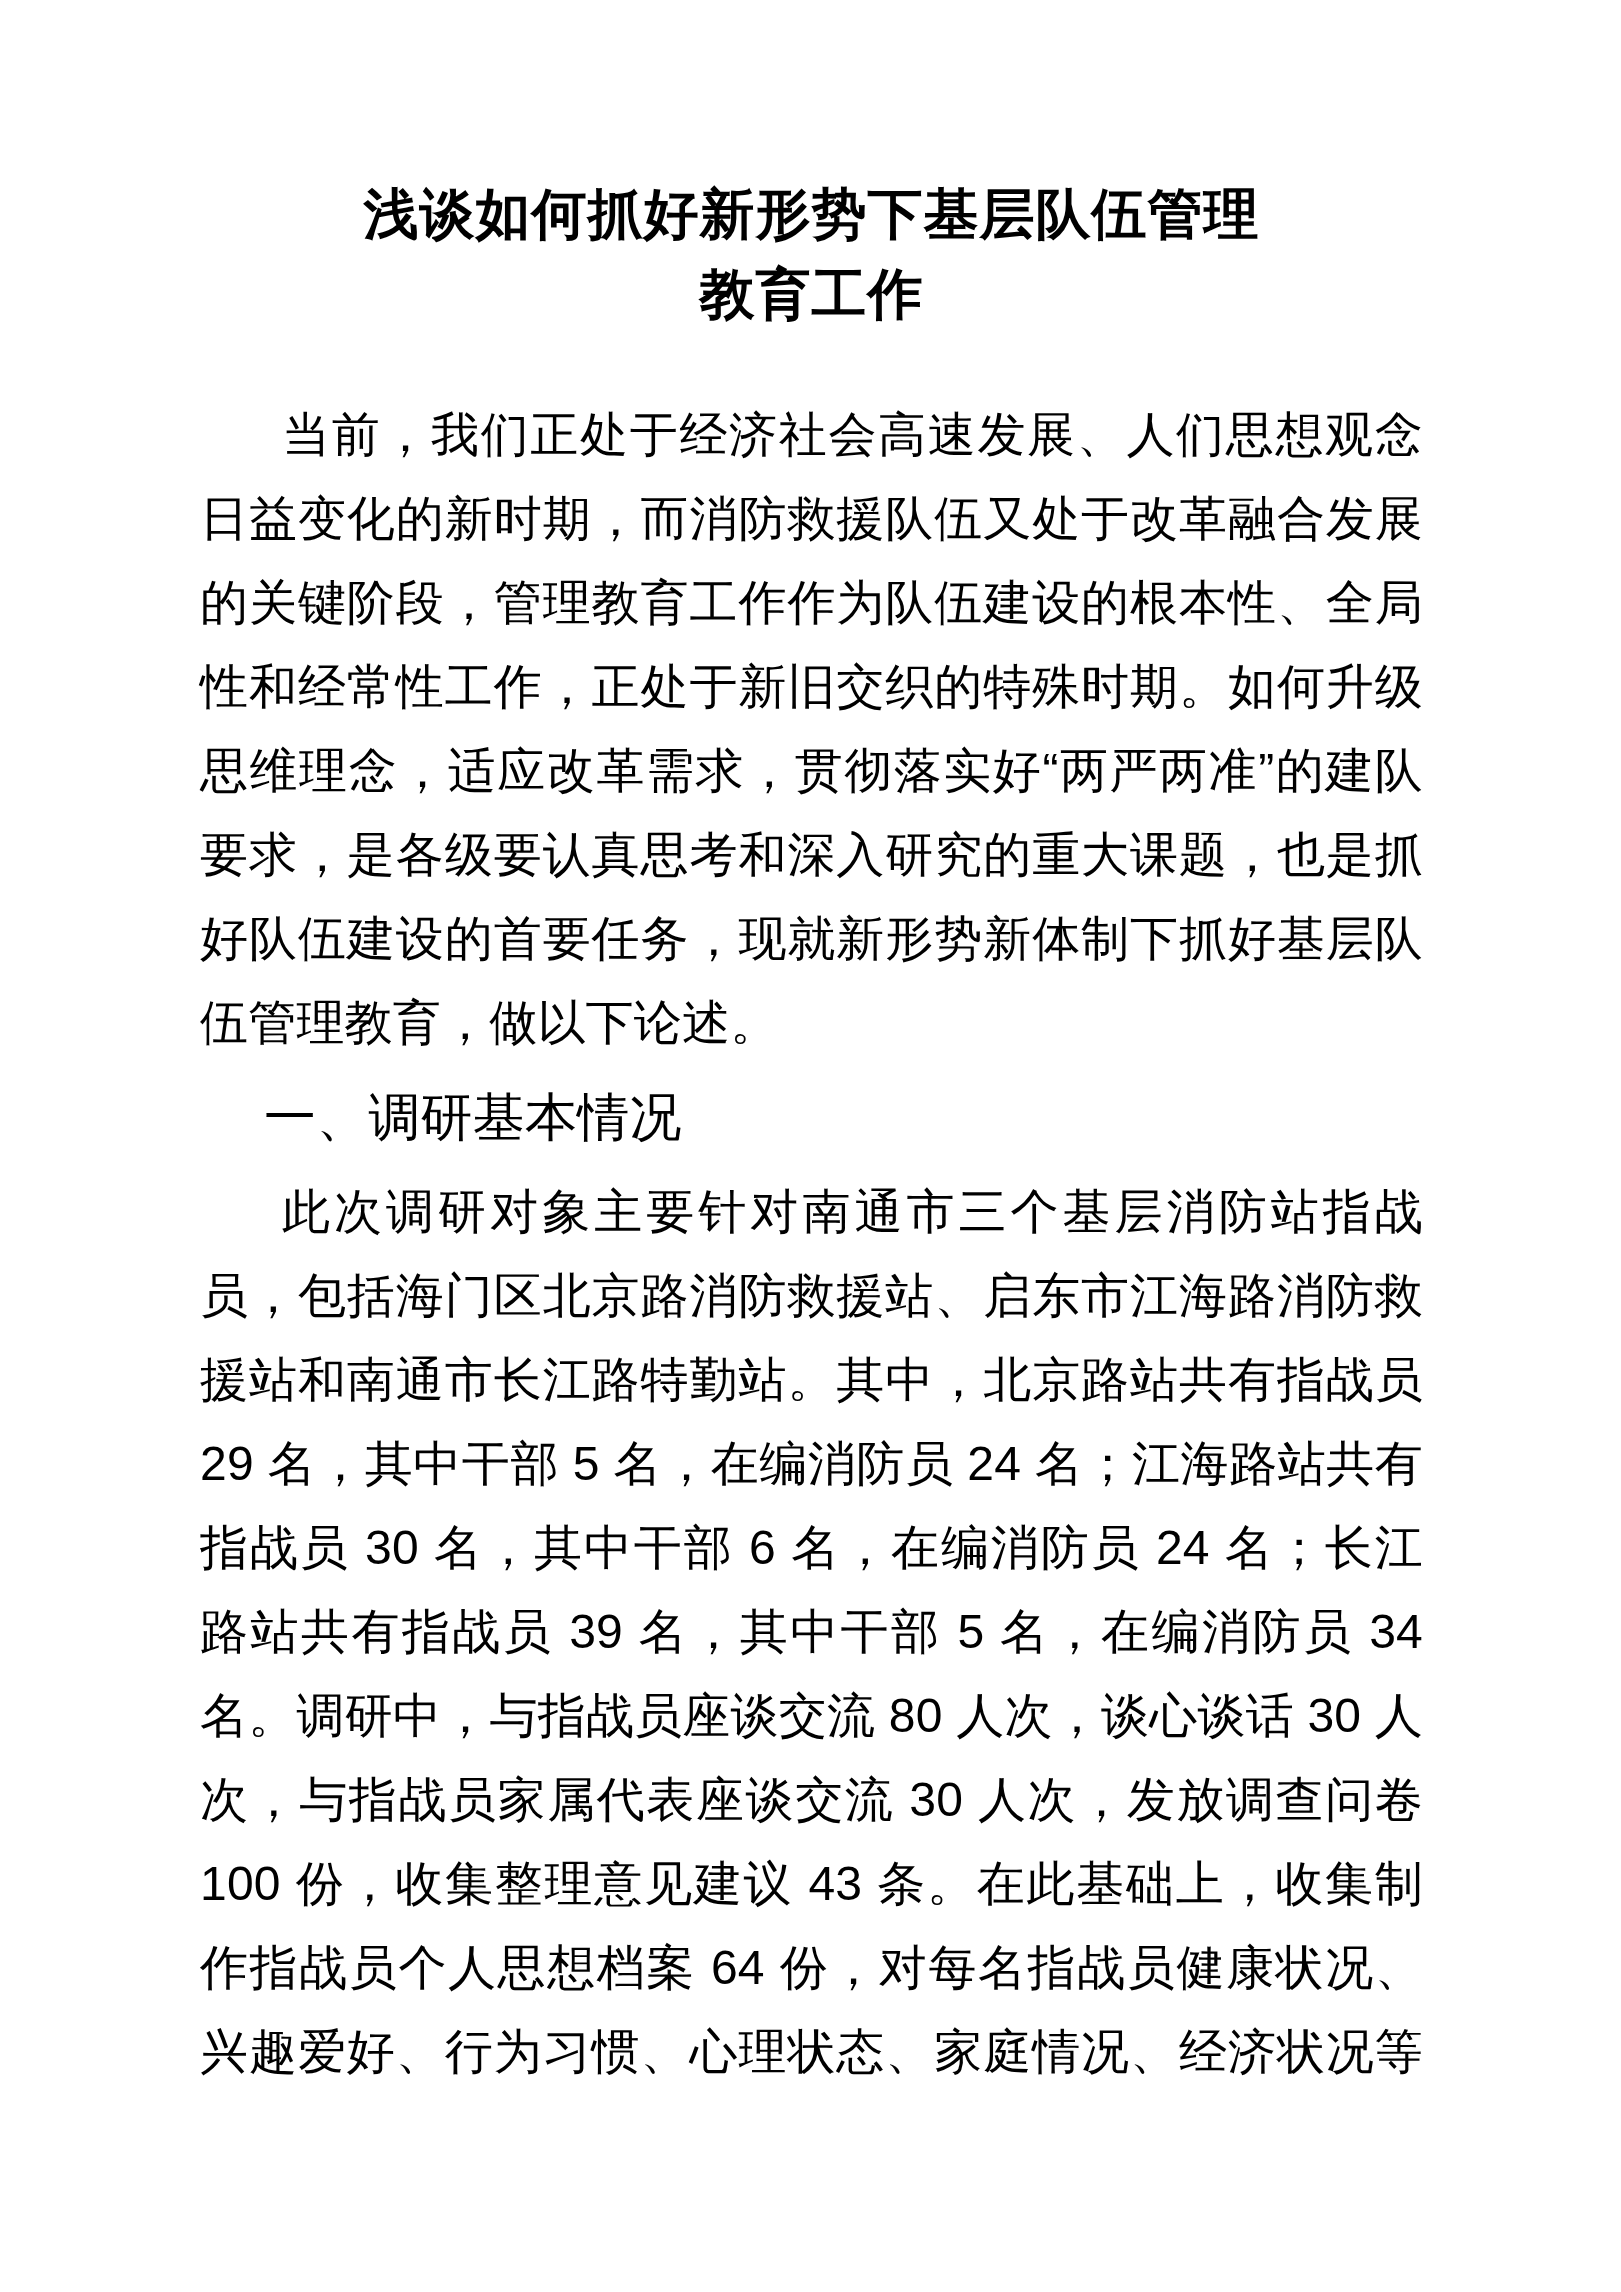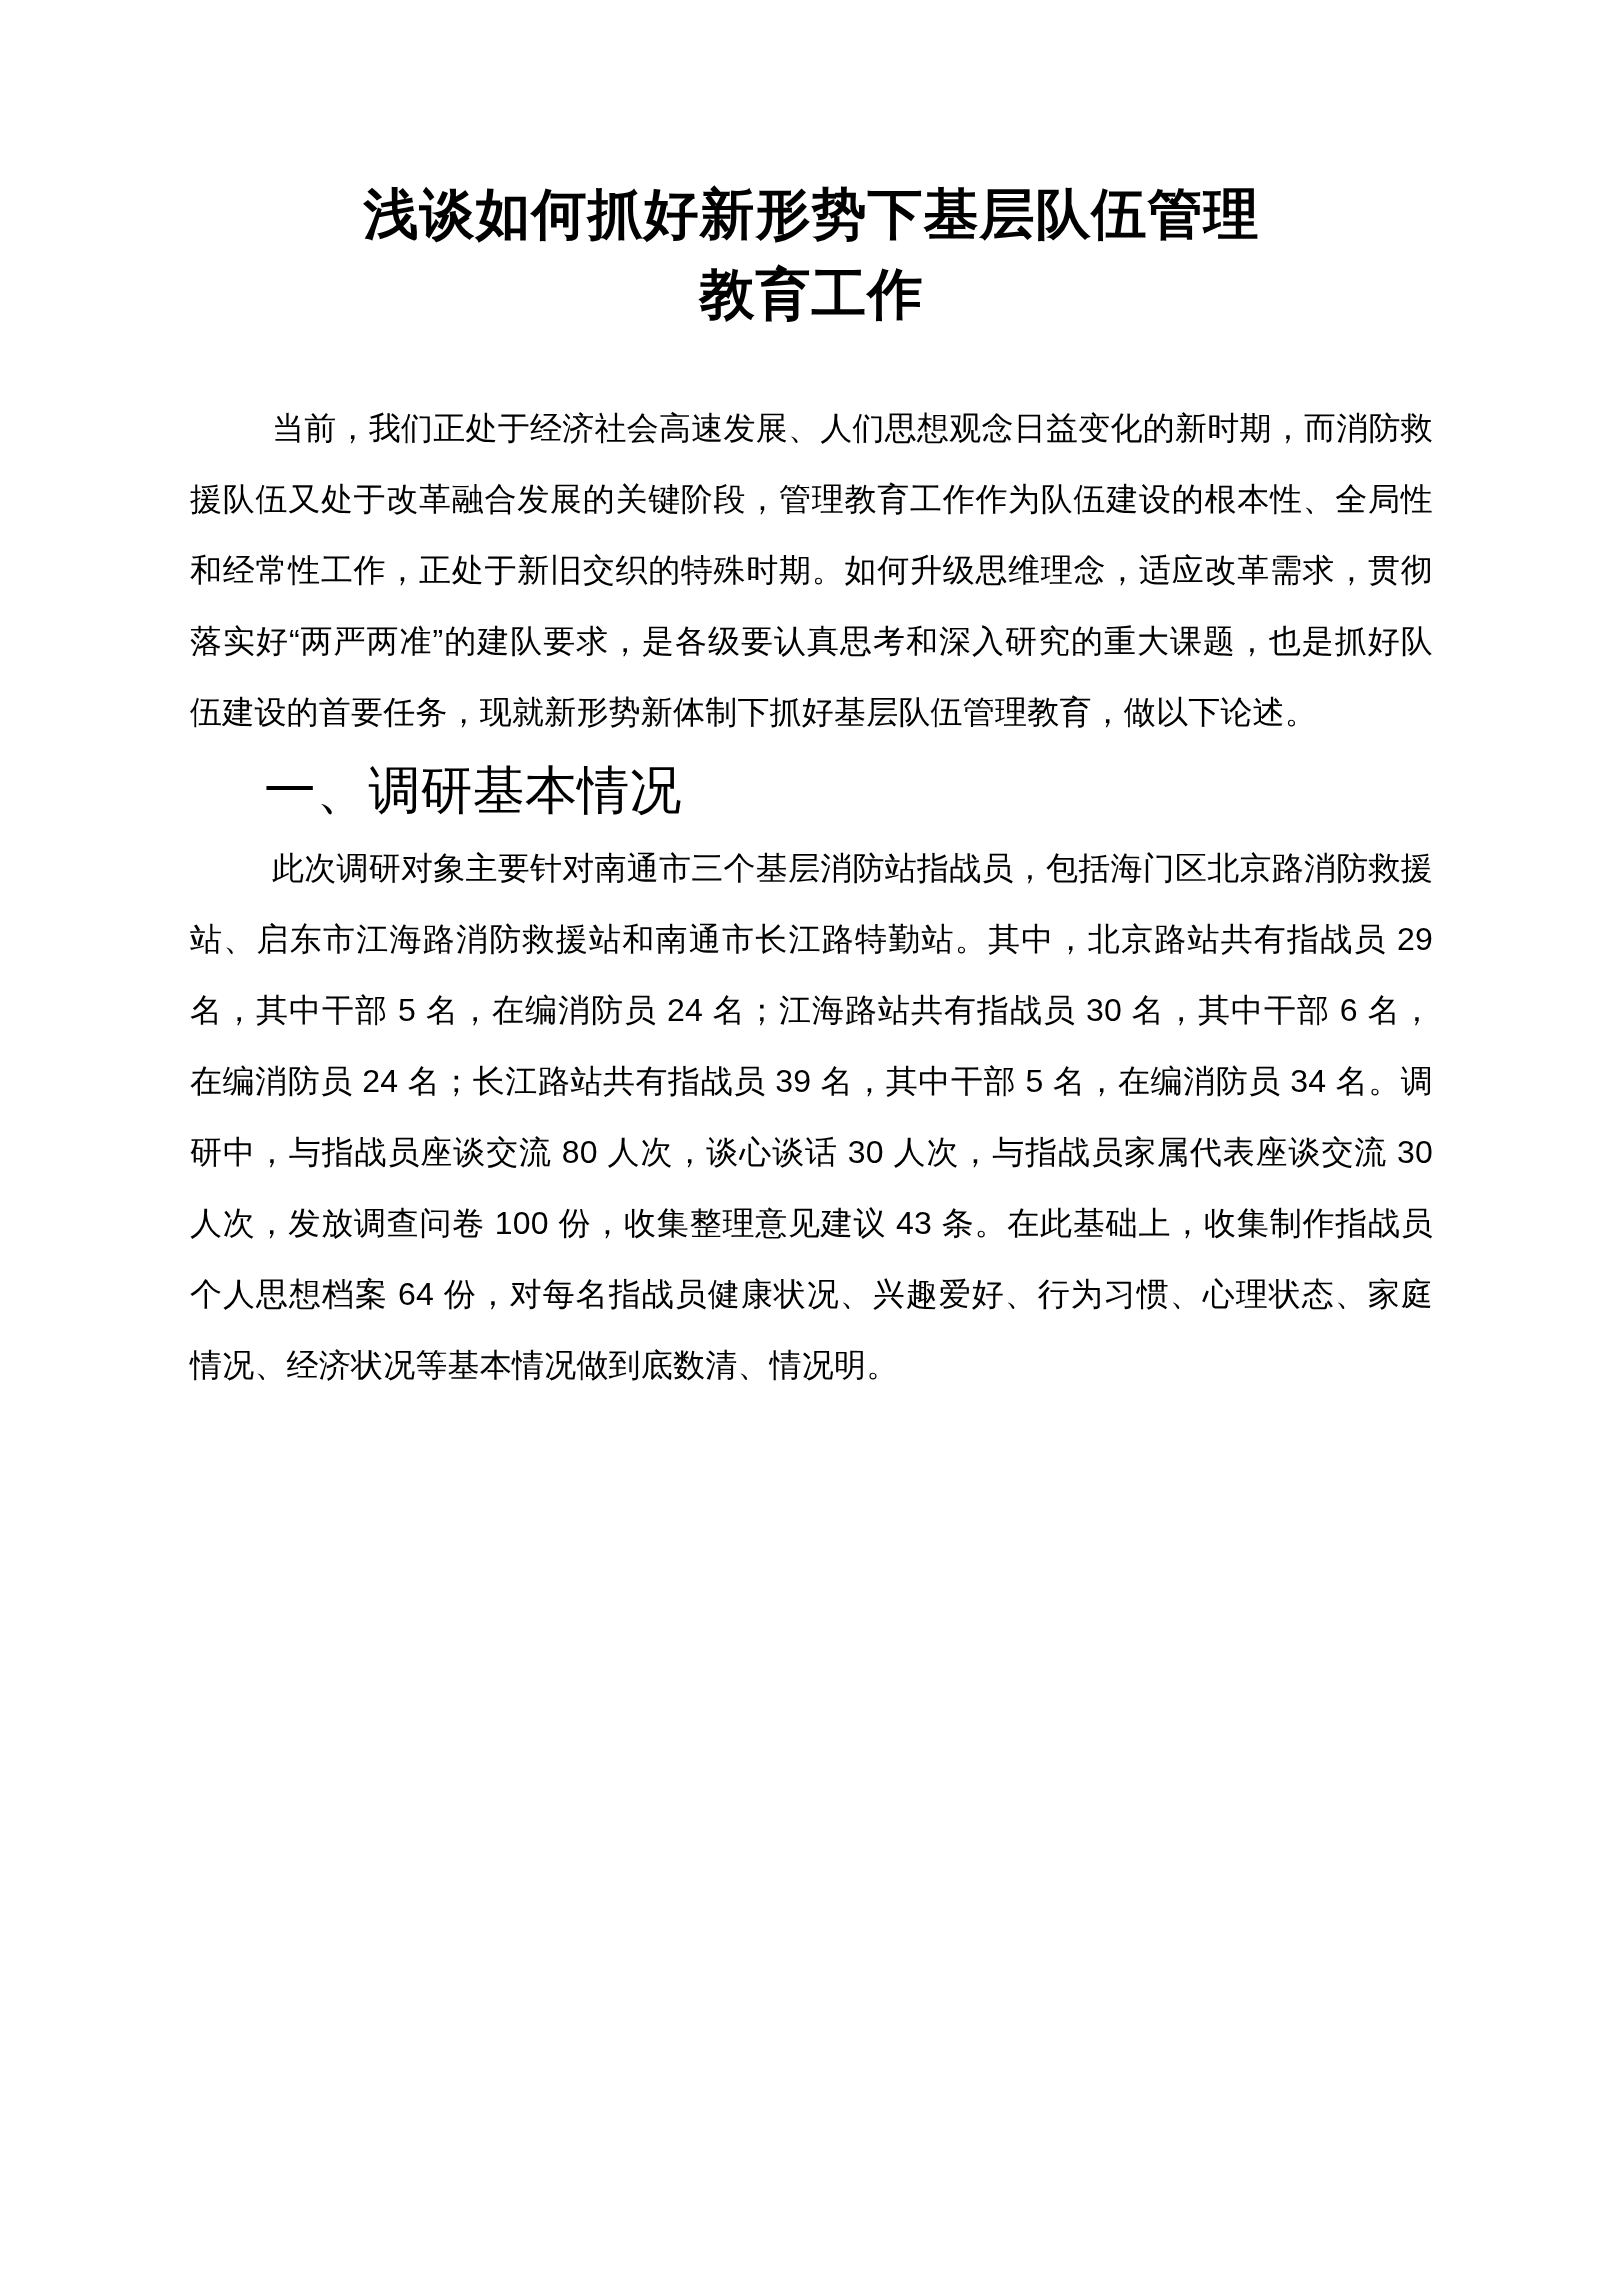--- a/index.html
+++ b/index.html
@@ -45,24 +45,24 @@
     color: #000;
     white-space: pre-line;
   }
 
   
   .body-block {
     margin-top: 59px;
   }
 
   p.para {
-    margin: 8px;
+    margin: 18px;
     font-family: "Liberation Sans", "DejaVu Sans", sans-serif;
-    font-size: 32px;
-    line-height: 71px;
+    font-size: 48px;
+    line-height: 84px;
     text-align: justify;
     text-justify: inter-ideograph;
     text-indent: 82px;
     letter-spacing: 0.2px;
     color: #000;
     word-break: break-all;
   }
 
   p.para + p.para {
     margin-top: 0;

